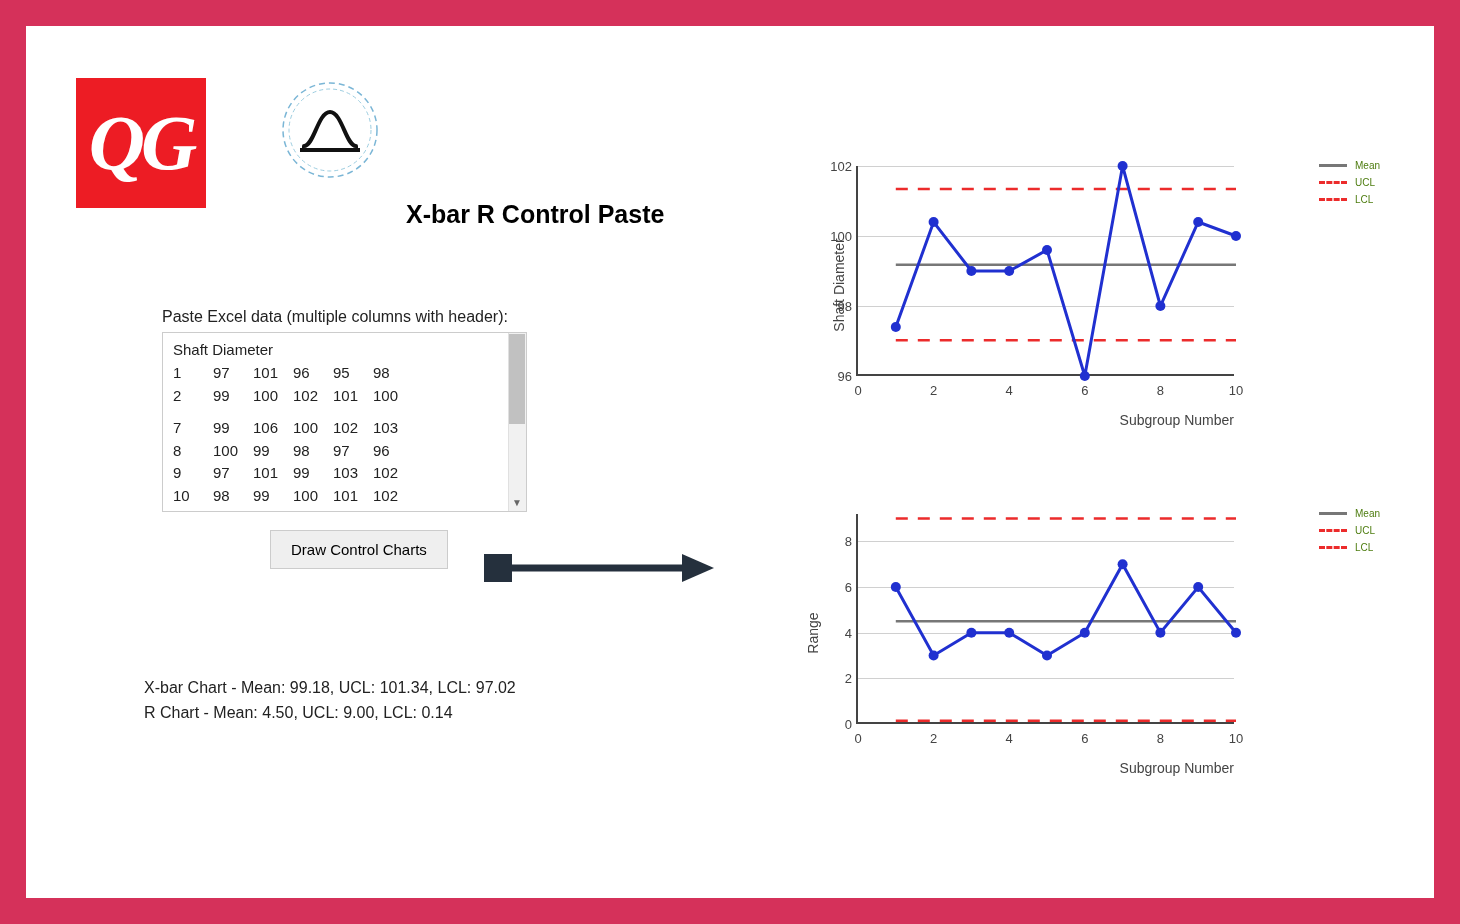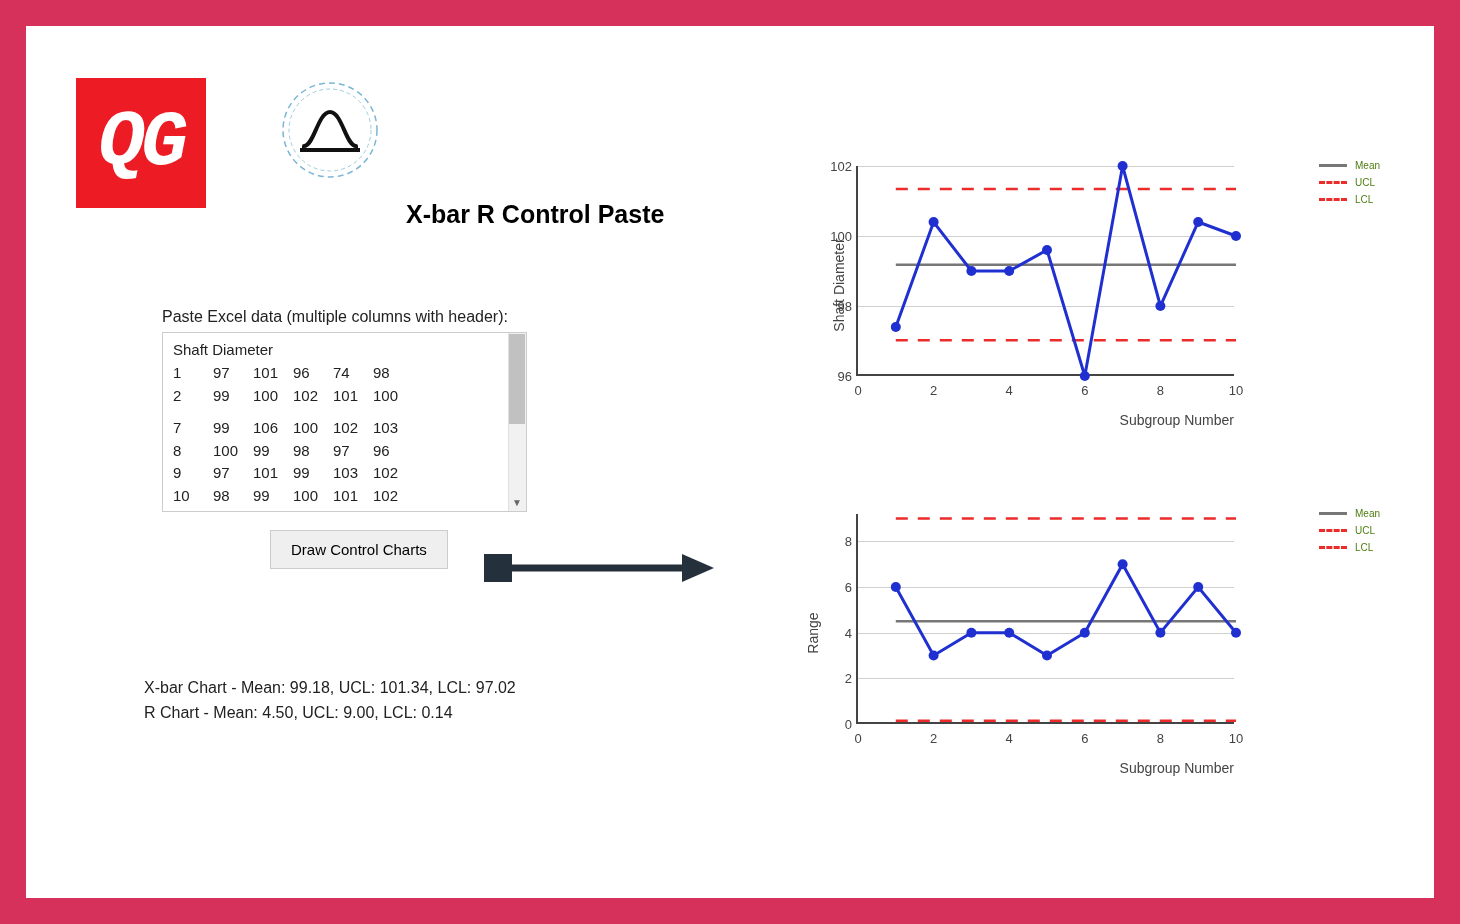--- a/index.html
+++ b/index.html
@@ -1,20 +1,20 @@
 <!DOCTYPE html>
 <html><head>
 <meta charset="utf-8">
 <style>
   *{box-sizing:border-box;margin:0;padding:0}
   body{font-family:Arial,Helvetica,sans-serif;background:#fff}
   .frame{width:1460px;height:924px;border:26px solid #d5315a;background:#fff;position:relative}
   .inner{margin:22px;background:#fff;height:calc(100% - 44px);position:relative}
   .qg-logo{position:absolute;left:28px;top:30px;width:130px;height:130px;background:#ed1c24;display:flex;align-items:center;justify-content:center}
-  .qg-logo span{font-family:Liberation Mono, monospace;font-size:78px;font-weight:700;font-style:italic;color:#fff;letter-spacing:-4px}
+  .qg-logo span{font-family:Liberation Serif, serif;font-size:78px;font-weight:700;font-style:italic;color:#fff;letter-spacing:-4px}
   .curve-icon{position:absolute;left:232px;top:32px;width:100px;height:100px}
   .page-title{position:absolute;left:358px;top:152px;font-size:25px;font-weight:700;color:#000}
   .input-panel{position:absolute;left:114px;top:260px;width:390px}
   .input-label{font-size:16px;color:#222;margin-bottom:6px}
   .excel-box{position:relative;width:365px;height:180px;border:1px solid #ccc;background:#fff;font-family:Arial;font-size:15px;color:#222;overflow:hidden}
   .excel-content{padding:8px 10px}
   .excel-header{margin-bottom:4px}
   .excel-row{display:flex;gap:12px;line-height:1.5}
   .excel-row span{min-width:28px}
   .scrollbar-track{position:absolute;right:0;top:0;width:18px;height:100%;background:#f1f1f1;border-left:1px solid #e0e0e0}
@@ -69,21 +69,21 @@
     <div class="input-label">Paste Excel data (multiple columns with header):</div>
     <div class="excel-box">
       <div class="excel-content">
         <div class="excel-header">Shaft Diameter</div>
         <div id="excel-rows">
               <div class="excel-row">
                 <span>1</span>
                 <span>97</span>
                 <span>101</span>
                 <span>96</span>
-                <span>74</span>
+                <span>95</span>
                 <span>98</span>
               </div>
               <div class="excel-row">
                 <span>2</span>
                 <span>99</span>
                 <span>100</span>
                 <span>102</span>
                 <span>101</span>
                 <span>100</span>
               </div>

